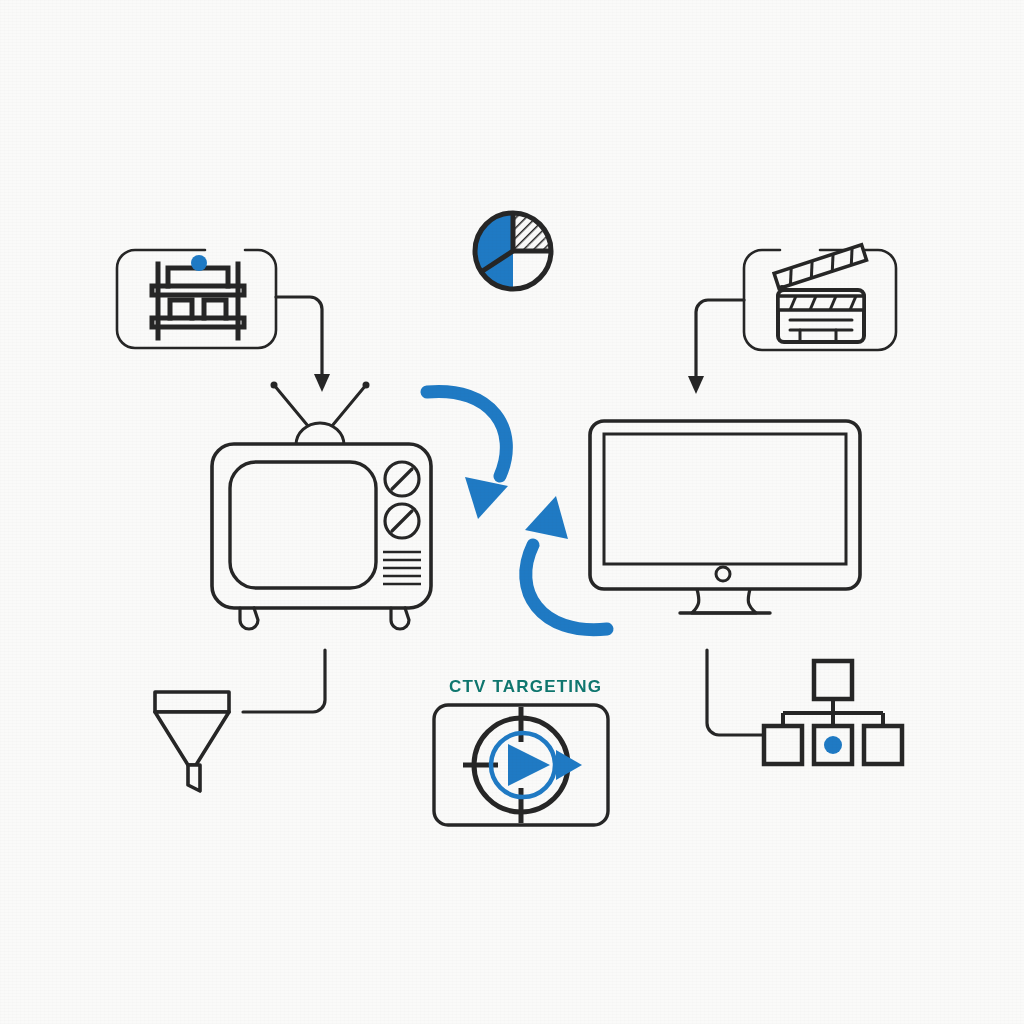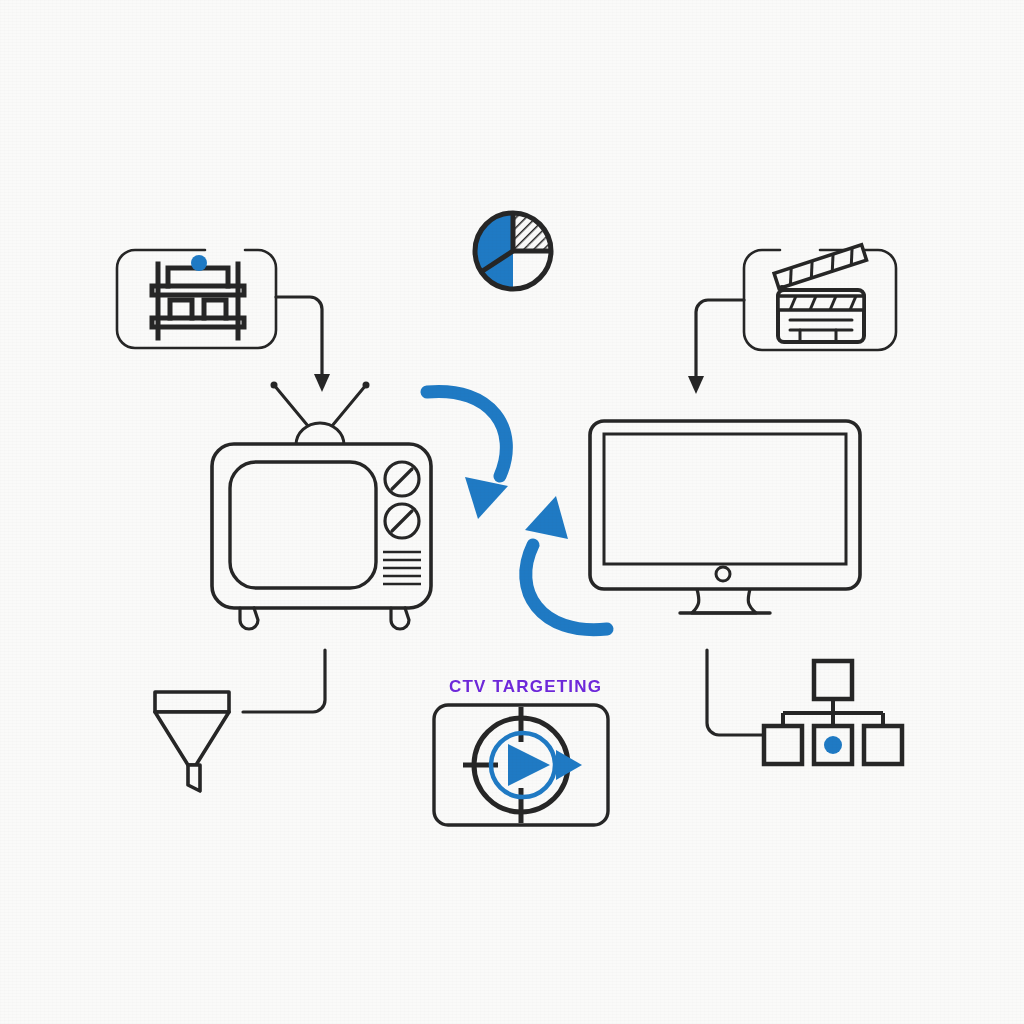--- a/index.html
+++ b/index.html
@@ -23,21 +23,21 @@
       repeating-linear-gradient(0deg, rgba(0,0,0,0.012) 0px, rgba(0,0,0,0.012) 1px, rgba(255,255,255,0) 1px, rgba(255,255,255,0) 3px),
       repeating-linear-gradient(90deg, rgba(0,0,0,0.008) 0px, rgba(0,0,0,0.008) 1px, rgba(255,255,255,0) 1px, rgba(255,255,255,0) 4px);
     pointer-events: none;
   }
   #art {
     position: absolute;
     inset: 0;
   }
   .lbl {
     position: absolute;
-    color: #6d28d9;
+    color: #0f766e;
     font-weight: bold;
     letter-spacing: 1.2px;
     white-space: nowrap;
   }
   #ctv-label {
     left: 449px;
     top: 677px;
     font-size: 17px;
   }
 </style>

